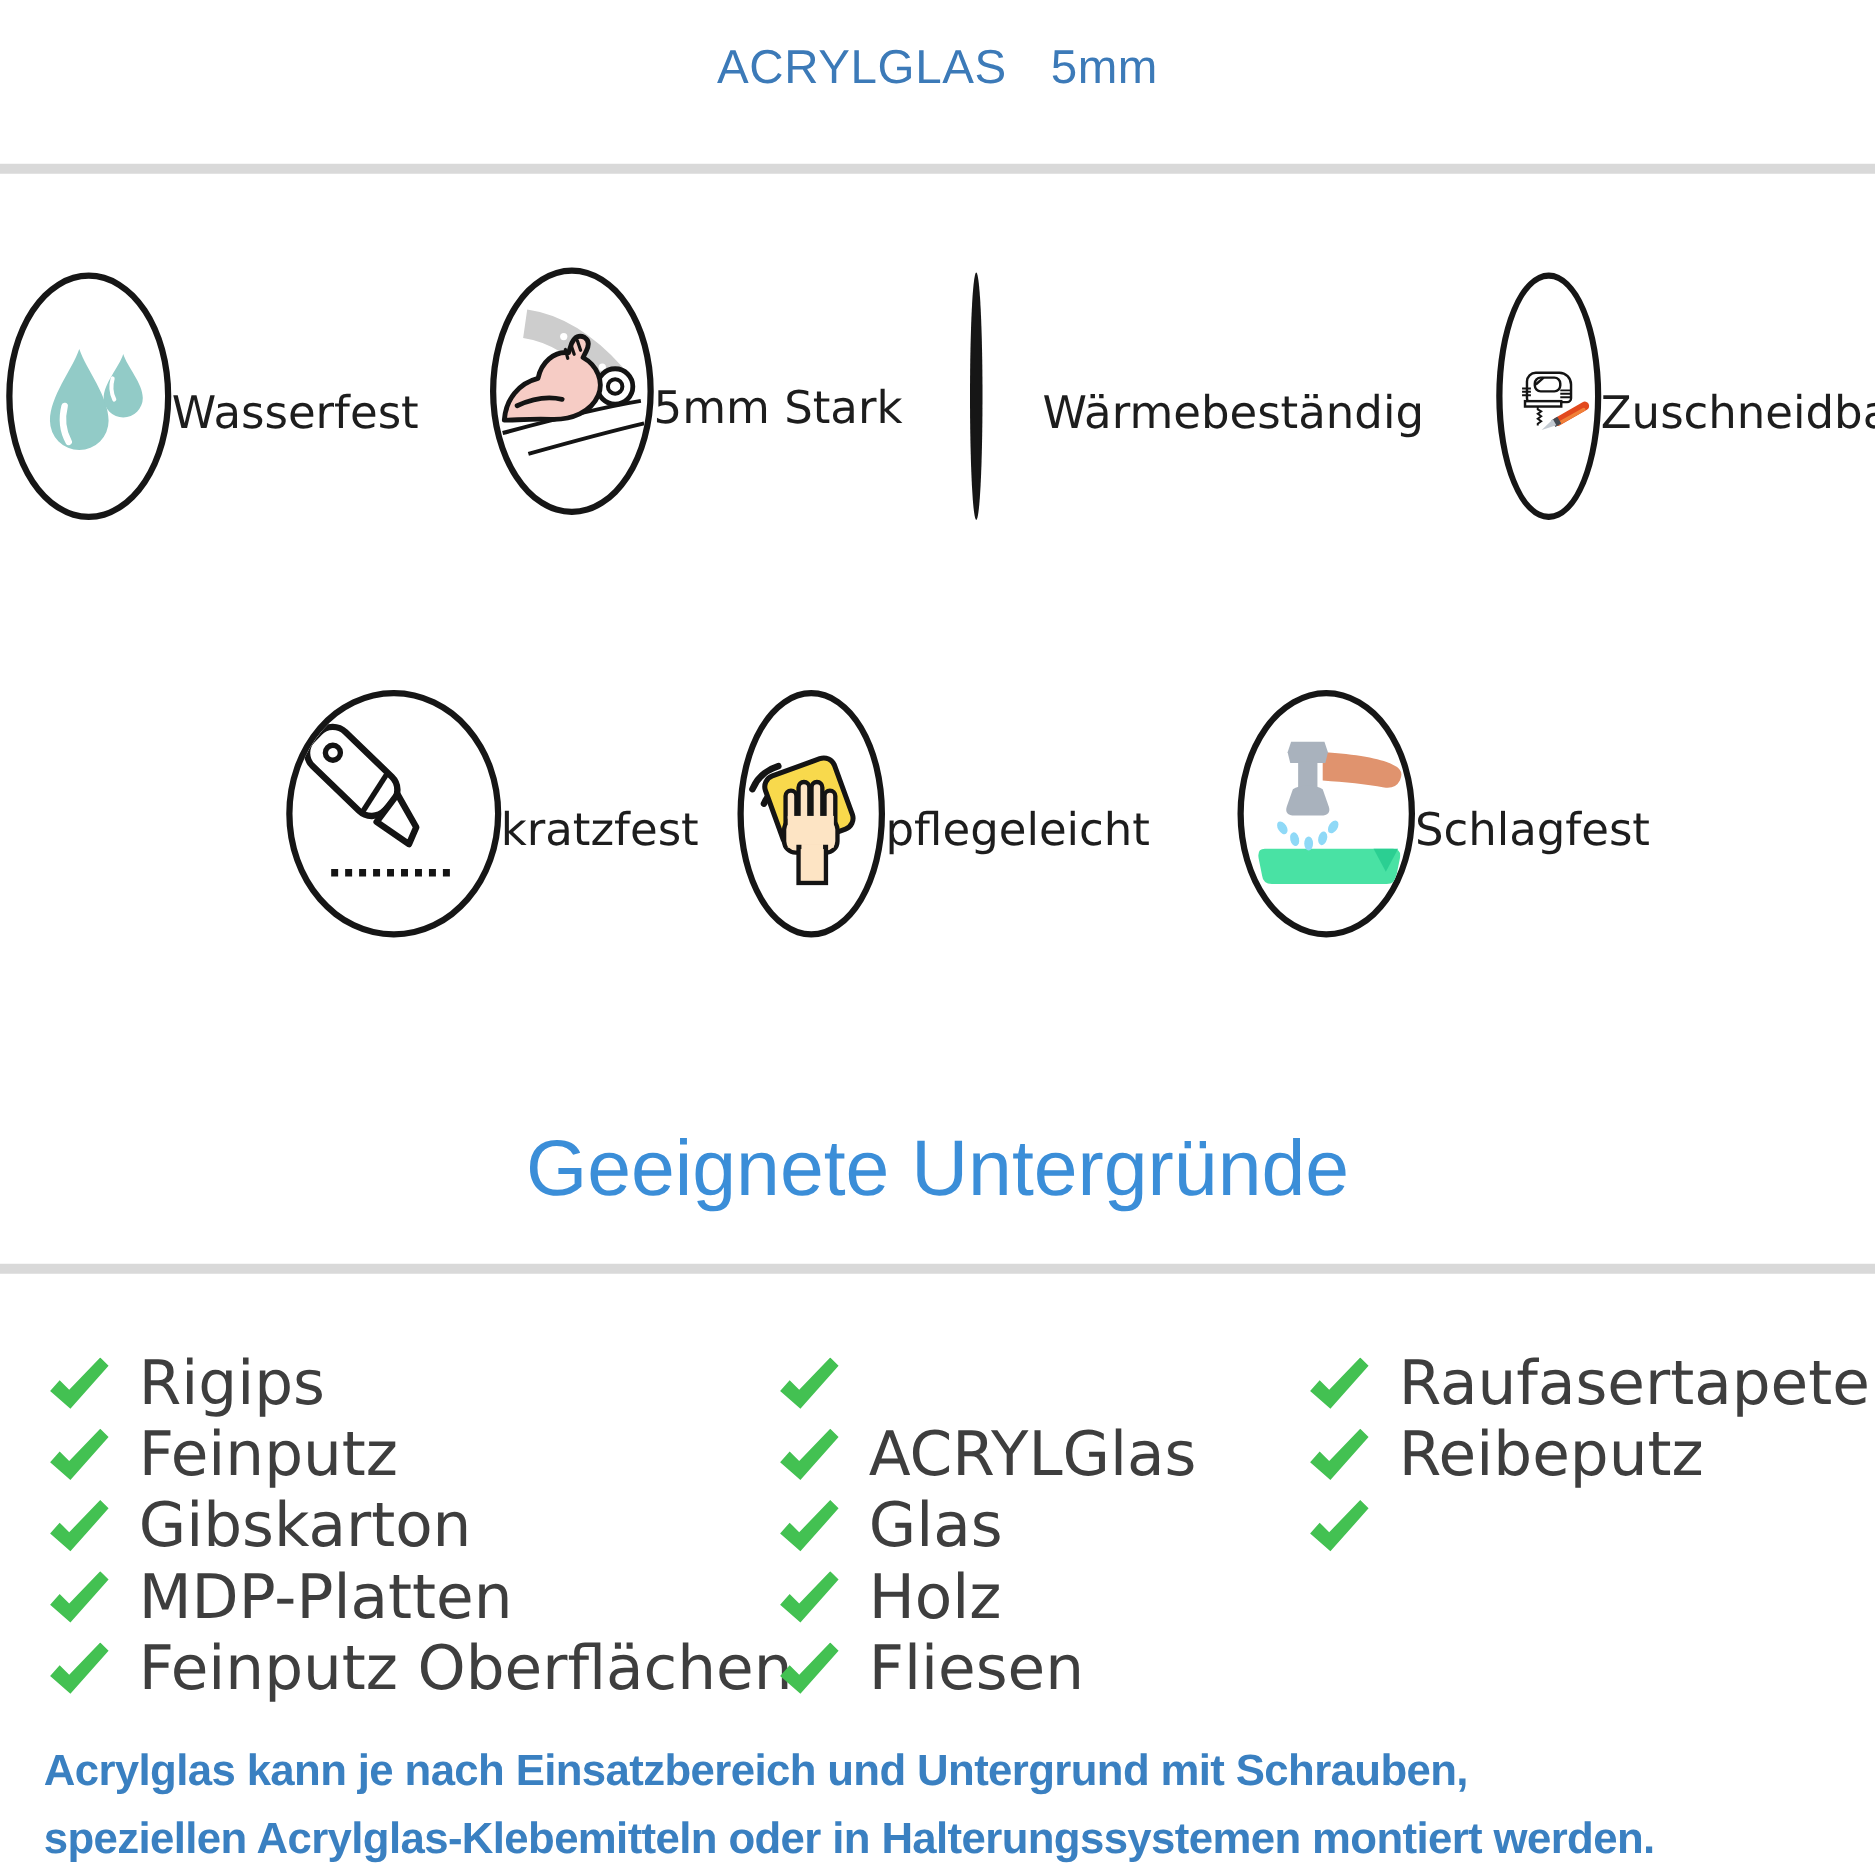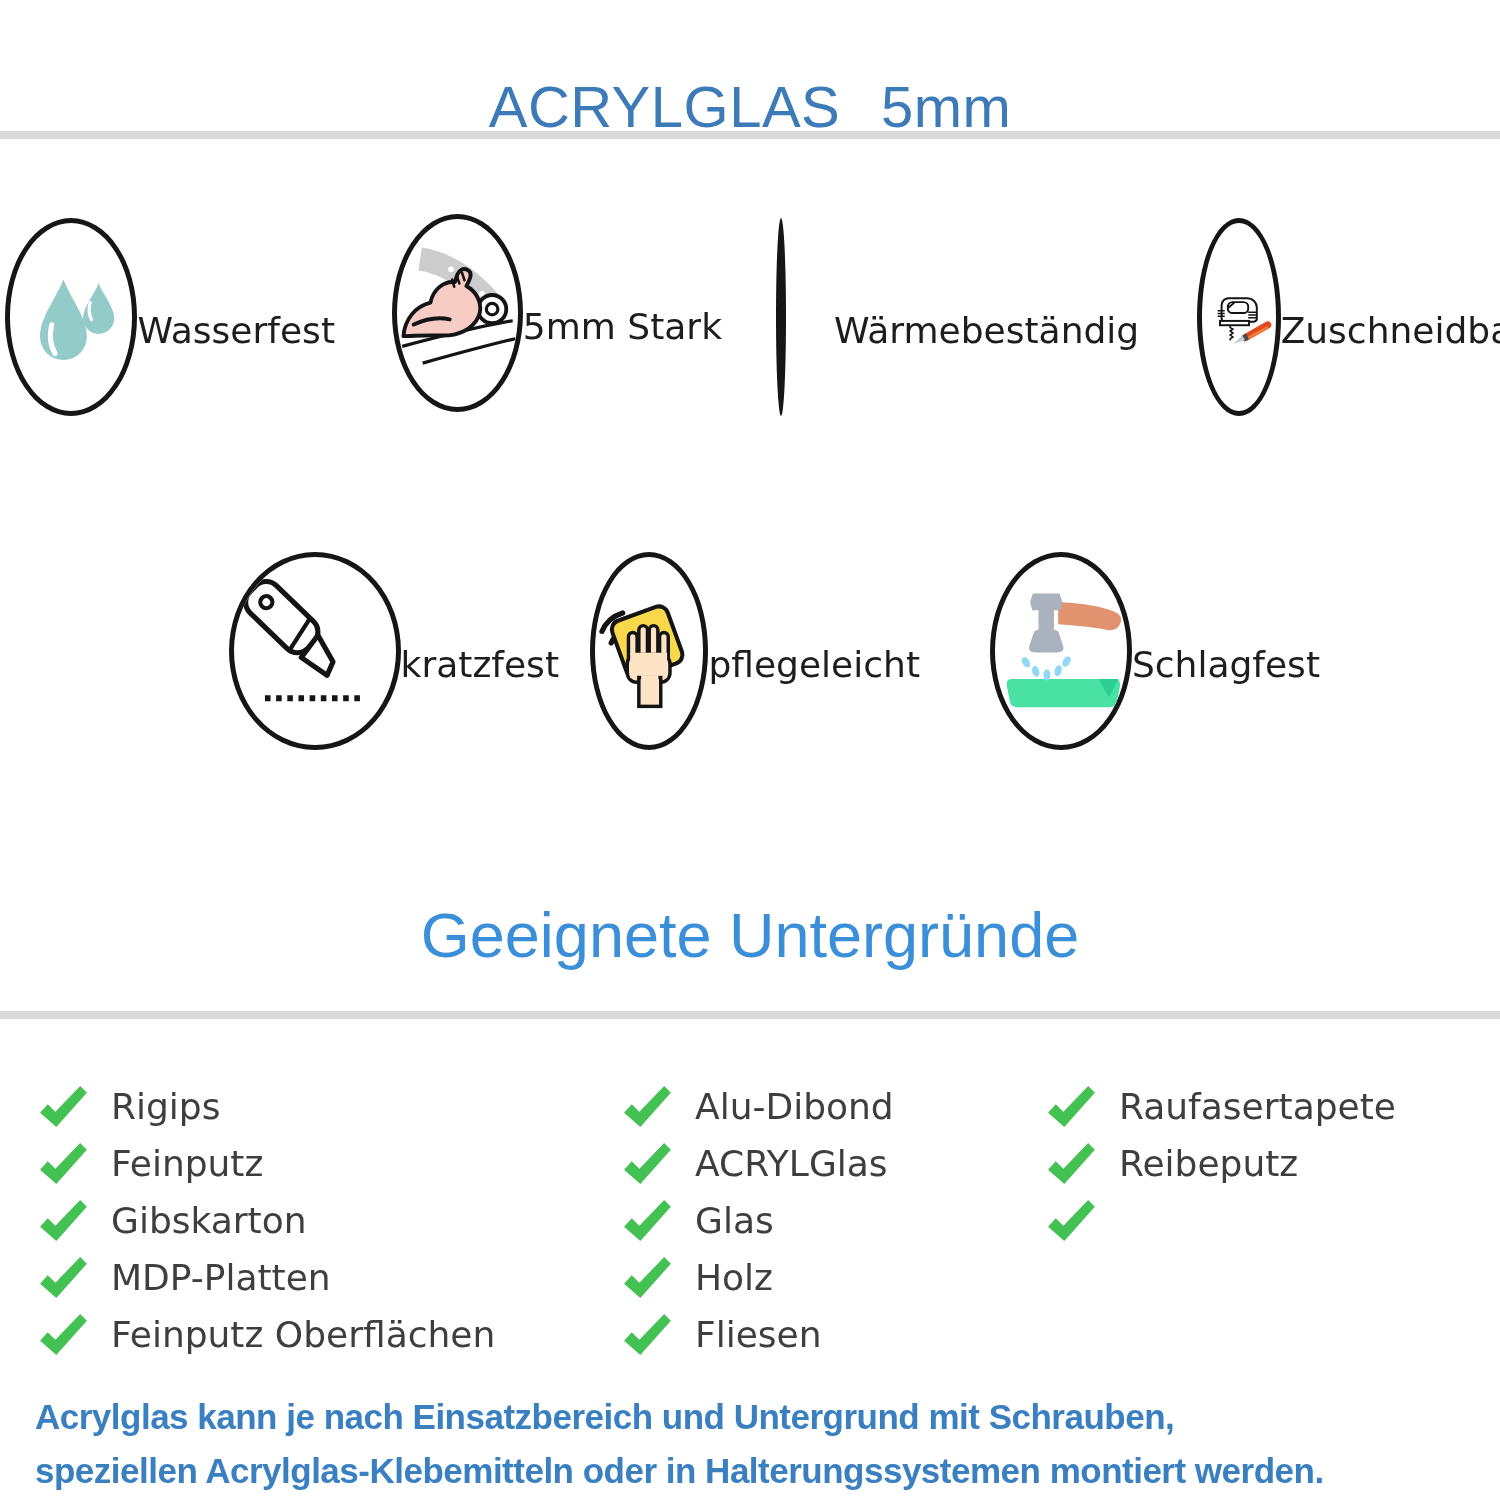--- a/index.html
+++ b/index.html
@@ -3,22 +3,22 @@
 <meta charset="utf-8">
 <style>
   html,body { margin:0; padding:0; }
   body {
     width:1500px; height:1500px; position:relative;
     background:#ffffff; overflow:hidden;
     font-family:"Liberation Sans", sans-serif;
   }
   .page-title {
     position:absolute; top:33px; left:0; width:100%;
-    text-align:center; font-size:58px; color:#3c7ab8;
-    word-spacing:24px; letter-spacing:0.5px;margin-top:40px;
+    text-align:center; font-size:38px; color:#3c7ab8;
+    word-spacing:24px; letter-spacing:0.5px;
   }
   .divider { position:absolute; left:0; width:100%; height:8px; background:#d9d9d9; }
   .divider.d1 { top:131px; }
   .divider.d2 { top:1011px; }
 
   .feature { position:absolute; width:330px; display:flex; flex-direction:row; align-items:center; }
   .circle {
     width:198px; height:198px; box-sizing:border-box;
     border:5px solid #161616; border-radius:50%;
     background:#fff; overflow:hidden;
@@ -35,21 +35,21 @@
   }
 
   .col { position:absolute; top:1078px; display:flex; flex-direction:column; }
   .col.c1 { left:38px; }
   .col.c2 { left:622px; }
   .col.c3 { left:1046px; }
   .item { display:flex; align-items:center; height:57px; gap:23px; }
   .item .check { flex:0 0 auto; display:flex; }
   .item .check svg { width:50px; height:42px; }
   .item .ilabel {
-    font-family:"DejaVu Sans", sans-serif; font-size:36px;
+    font-family:"DejaVu Sans", sans-serif; font-size:49px;
     color:#3e3e3e; white-space:nowrap;
   }
 
   .footer-note {
     position:absolute; left:35px; top:1390px; width:1460px;
     font-size:35px; line-height:54px; color:#3a80c1; letter-spacing:-0.5px;
     white-space:nowrap;
     font-weight:bold;
   }
 </style>
@@ -242,21 +242,20 @@
   </div>
 </div>
 
 <div class="col c2">
   <div class="item">
     <span class="check">
         <svg viewBox="0 0 52 44">
           <polygon points="2,28 10,19 18,27 44,0 51,7 19,43" fill="#43c152"></polygon>
         </svg>
       </span>
-    <span class="ilabel">Alu-Dibond</span>
   </div>
   <div class="item">
     <span class="check">
         <svg viewBox="0 0 52 44">
           <polygon points="2,28 10,19 18,27 44,0 51,7 19,43" fill="#43c152"></polygon>
         </svg>
       </span>
     <span class="ilabel">ACRYLGlas</span>
   </div>
   <div class="item">

